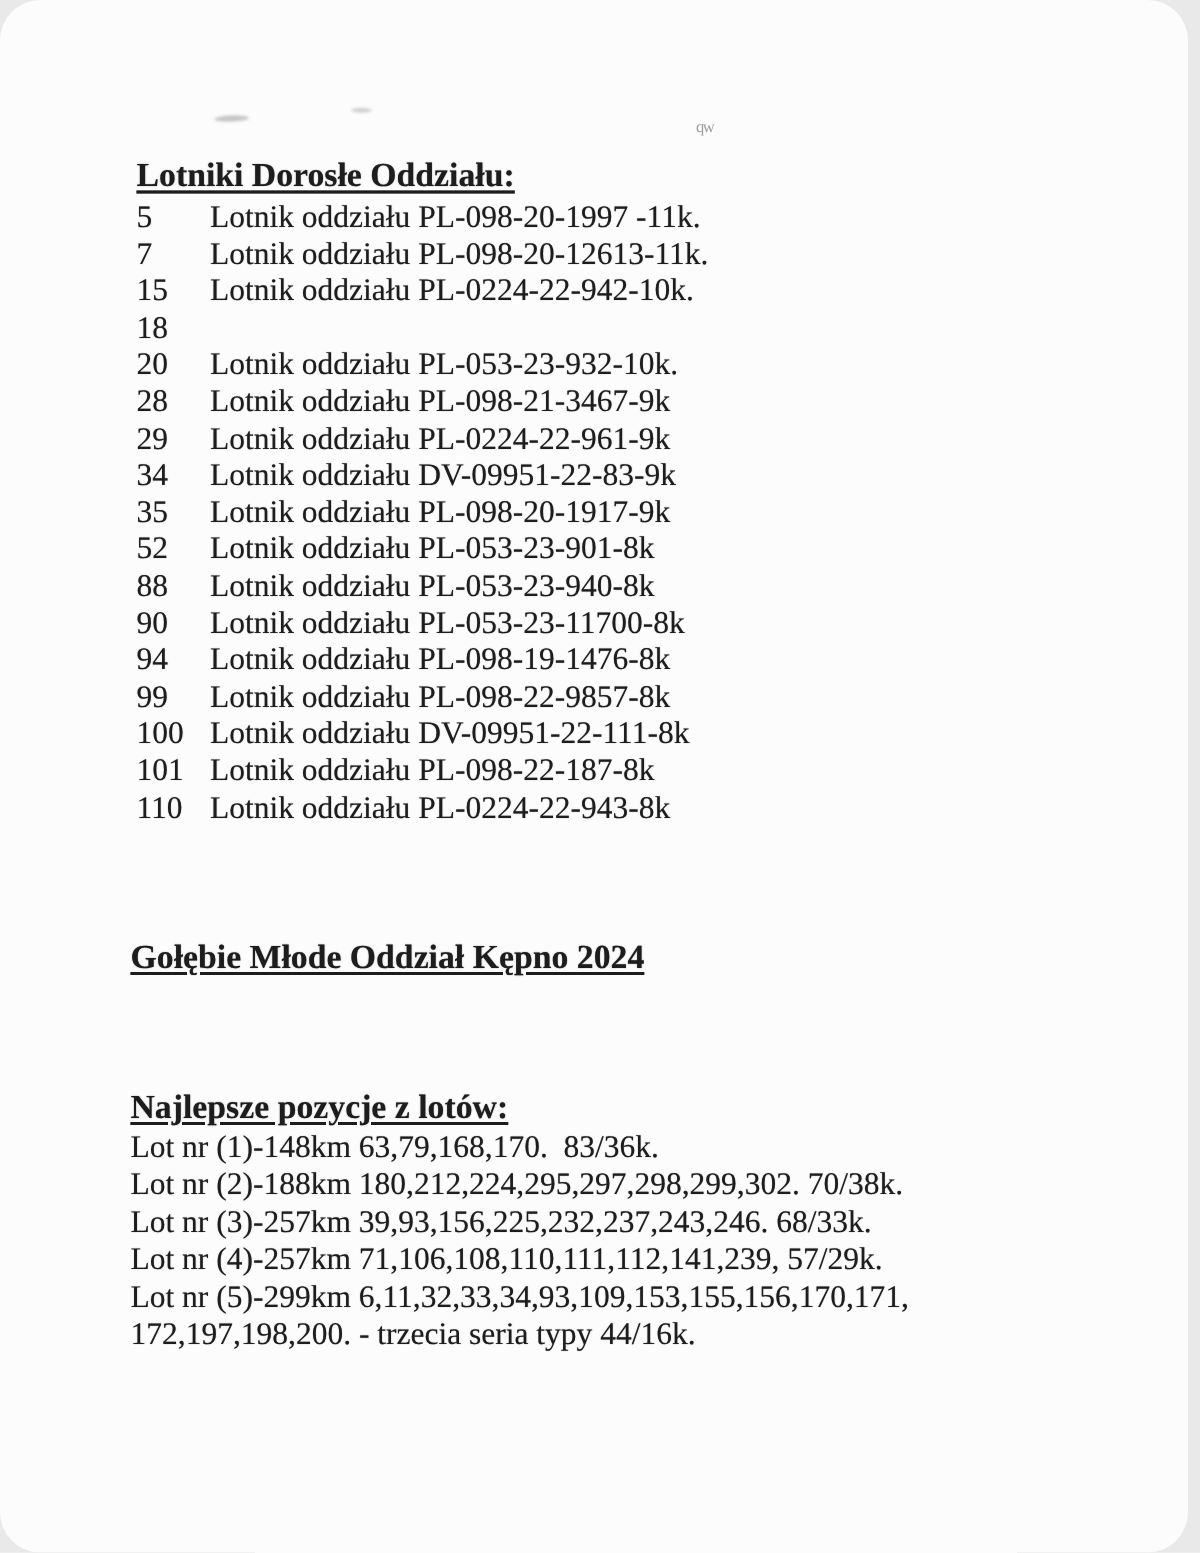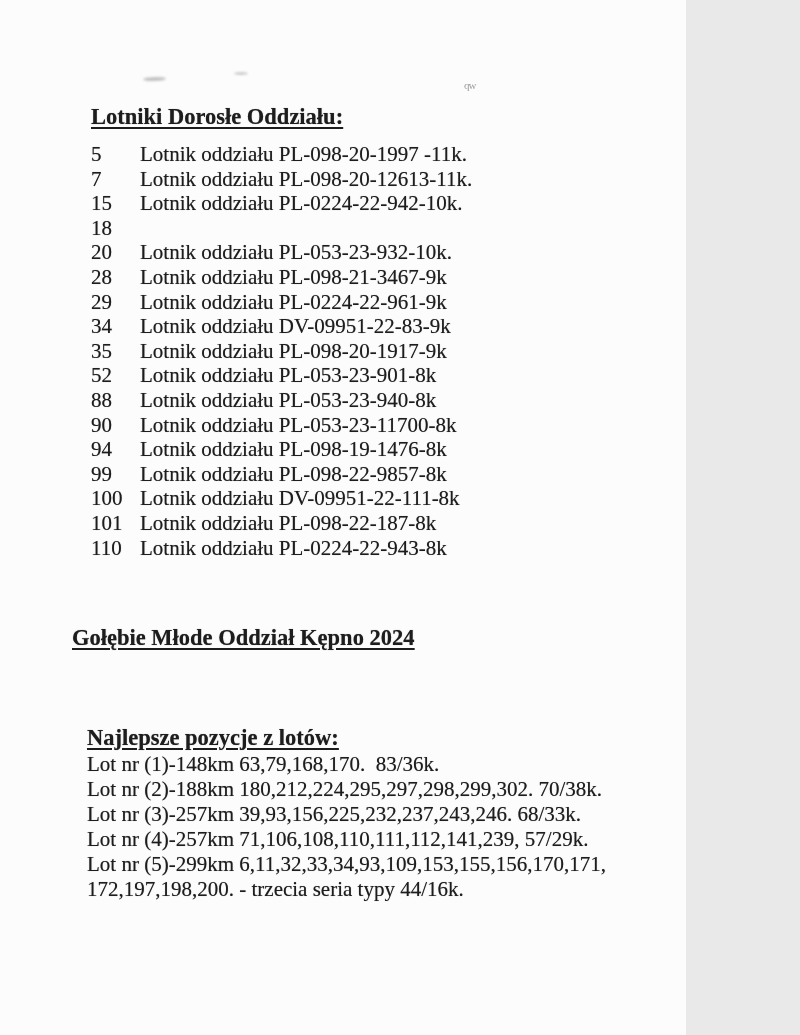--- a/index.html
+++ b/index.html
@@ -1,24 +1,25 @@
 <!DOCTYPE html>
 <html><head>
 <meta charset="utf-8">
 <style>
   * { margin: 0; padding: 0; box-sizing: border-box; }
   html, body { background: #e9e9e9; }
   .page {
     position: relative;
-    width: 686px;
+    width: 792px;
     height: 1035px;
     background: #fcfcfc;
     overflow: hidden;
     font-family: "Liberation Serif", "DejaVu Serif", serif;
     color: #1d1d1d;
+    border-radius: 27px;
   }
   .txt {
     text-shadow: 0 0 0.7px rgba(25,25,25,0.55);
   }
   
   .artifact { position: absolute; pointer-events: none; }
   .smudge-1 {
     left: 143px; top: 77px; width: 23px; height: 4px;
     background: #c3c3c3; border-radius: 50%;
     transform: rotate(-2deg);
@@ -31,33 +32,33 @@
   }
   .mark-qw {
     left: 464px; top: 79px;
     font-family: "Liberation Serif", serif;
     font-size: 11px; color: #9d9d9d;
     filter: blur(0.4px);
     letter-spacing: -1px;
   }
   .sec { position: absolute; }
   .sec-adult     { left: 91px; top: 103px; }
-  .sec-young     { left: 72px; top: 624px; }
+  .sec-young     { left: 87px; top: 624px; }
   .sec-positions { left: 87px; top: 724px; }
   .heading {
     font-size: 22.5px;
     font-weight: 700;
     line-height: 27px;
     text-decoration: underline;
     text-decoration-thickness: 2.2px;
     text-underline-offset: 3px;
     text-shadow: 0 0 0.8px rgba(20,20,20,0.6);
     white-space: pre;
   }
-  .sec-adult .heading { margin-bottom: 12px; }
+  .sec-adult .heading { margin-bottom: 2px; }
   .sec-young .heading, .sec-positions .heading { margin-bottom: 1px; }
   .row {
     display: flex;
     font-size: 21px;
     line-height: 24.6px;
     white-space: pre;
   }
   .row .num { display: inline-block; width: 49px; flex: 0 0 49px; }
   .line {
     font-size: 21px;

